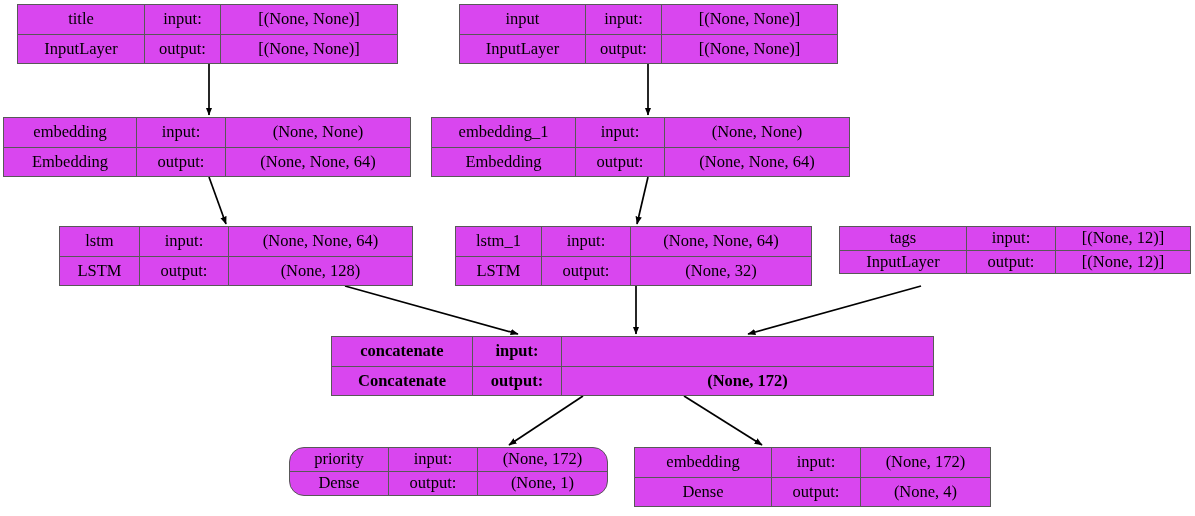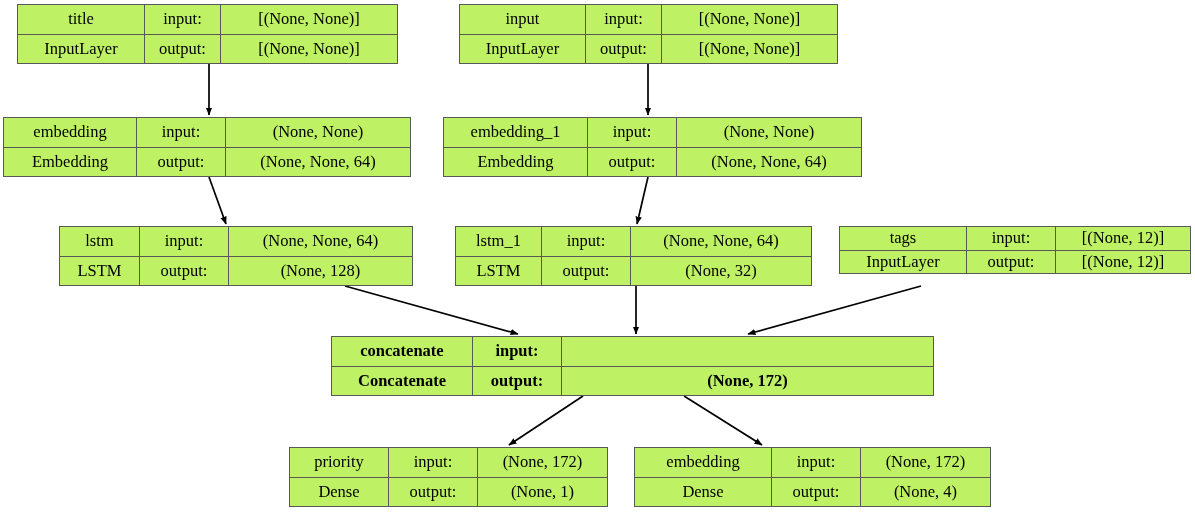--- a/index.html
+++ b/index.html
@@ -21,21 +21,21 @@
     left: 0;
     top: 0;
     width: 1195px;
     height: 516px;
     pointer-events: none;
   }
   .node {
     position: absolute;
     box-sizing: border-box;
     border: 1.6px solid #585858;
-    background: #bef264;
+    background: #d946ef;
     display: flex;
     flex-direction: column;
     z-index: 2;
   }
   .node-row {
     display: flex;
     flex: 1 1 0;
     min-height: 0;
   }
   .node-row.top {
@@ -114,21 +114,21 @@
       <div class="cell label" style="width:89px;">input:</div>
       <div class="cell shape" style="flex:1;">(None, None)</div>
     </div>
     <div class="node-row">
       <div class="cell name" style="width:133px;">Embedding</div>
       <div class="cell label" style="width:89px;">output:</div>
       <div class="cell shape" style="flex:1;">(None, None, 64)</div>
     </div>
   </div>
 
-  <div class="node" style="left:443px; top:117px; width:419px; height:60px;text-align:right;">
+  <div class="node" style="left:431px; top:117px; width:419px; height:60px;text-align:right;">
     <div class="node-row top">
       <div class="cell name" style="width:144px;">embedding_1</div>
       <div class="cell label" style="width:89px;">input:</div>
       <div class="cell shape" style="flex:1;">(None, None)</div>
     </div>
     <div class="node-row">
       <div class="cell name" style="width:144px;">Embedding</div>
       <div class="cell label" style="width:89px;">output:</div>
       <div class="cell shape" style="flex:1;">(None, None, 64)</div>
     </div>
@@ -178,21 +178,21 @@
       <div class="cell name" style="width:141px;">concatenate</div>
       <div class="cell label" style="width:89px;">input:</div>
     </div>
     <div class="node-row">
       <div class="cell name" style="width:141px;">Concatenate</div>
       <div class="cell label" style="width:89px;">output:</div>
       <div class="cell shape" style="flex:1;">(None, 172)</div>
     </div>
   </div>
 
-  <div class="node" style="left:289px; top:447px; width:319px; height:60px;">
+  <div class="node" style="left:289px; top:447px; width:319px; height:49px;border-radius:15px;">
     <div class="node-row top">
       <div class="cell name" style="width:99px;">priority</div>
       <div class="cell label" style="width:89px;">input:</div>
       <div class="cell shape" style="flex:1;">(None, 172)</div>
     </div>
     <div class="node-row">
       <div class="cell name" style="width:99px;">Dense</div>
       <div class="cell label" style="width:89px;">output:</div>
       <div class="cell shape" style="flex:1;">(None, 1)</div>
     </div>

